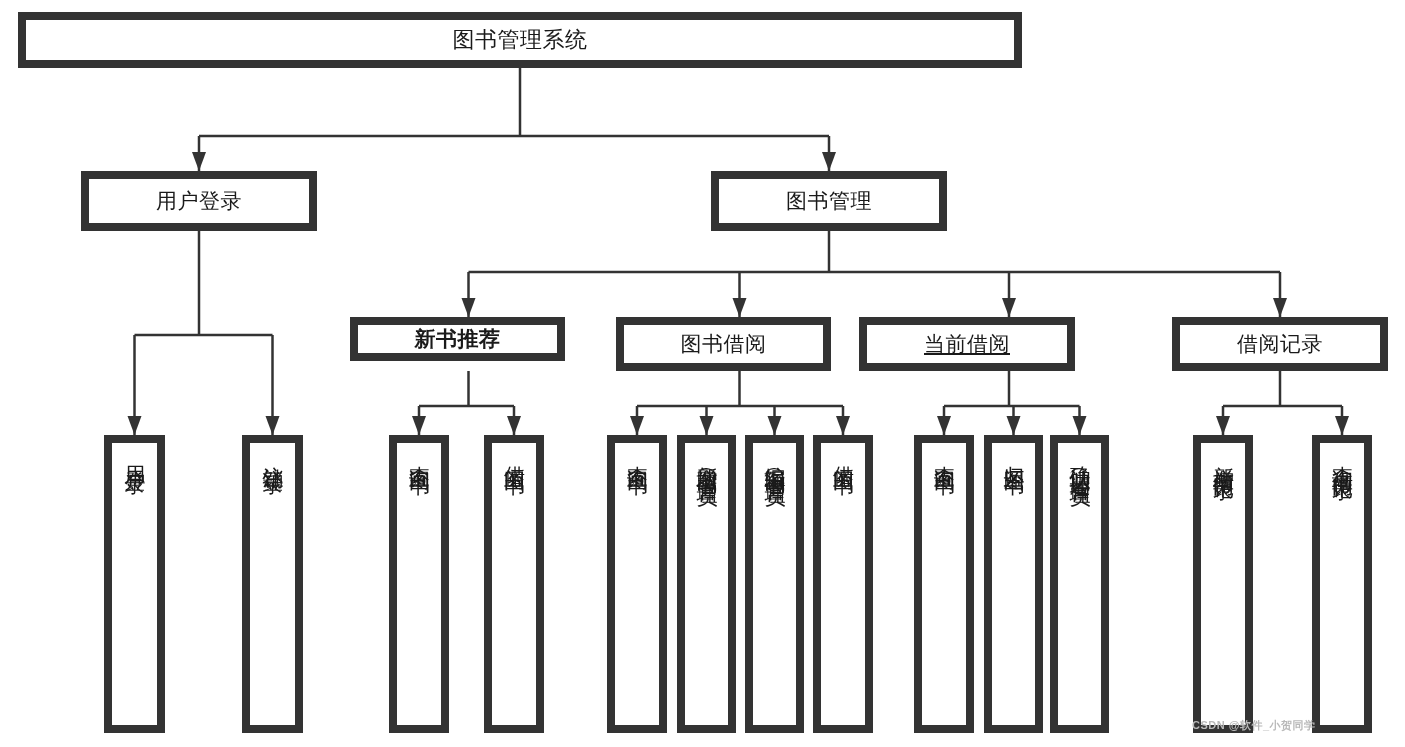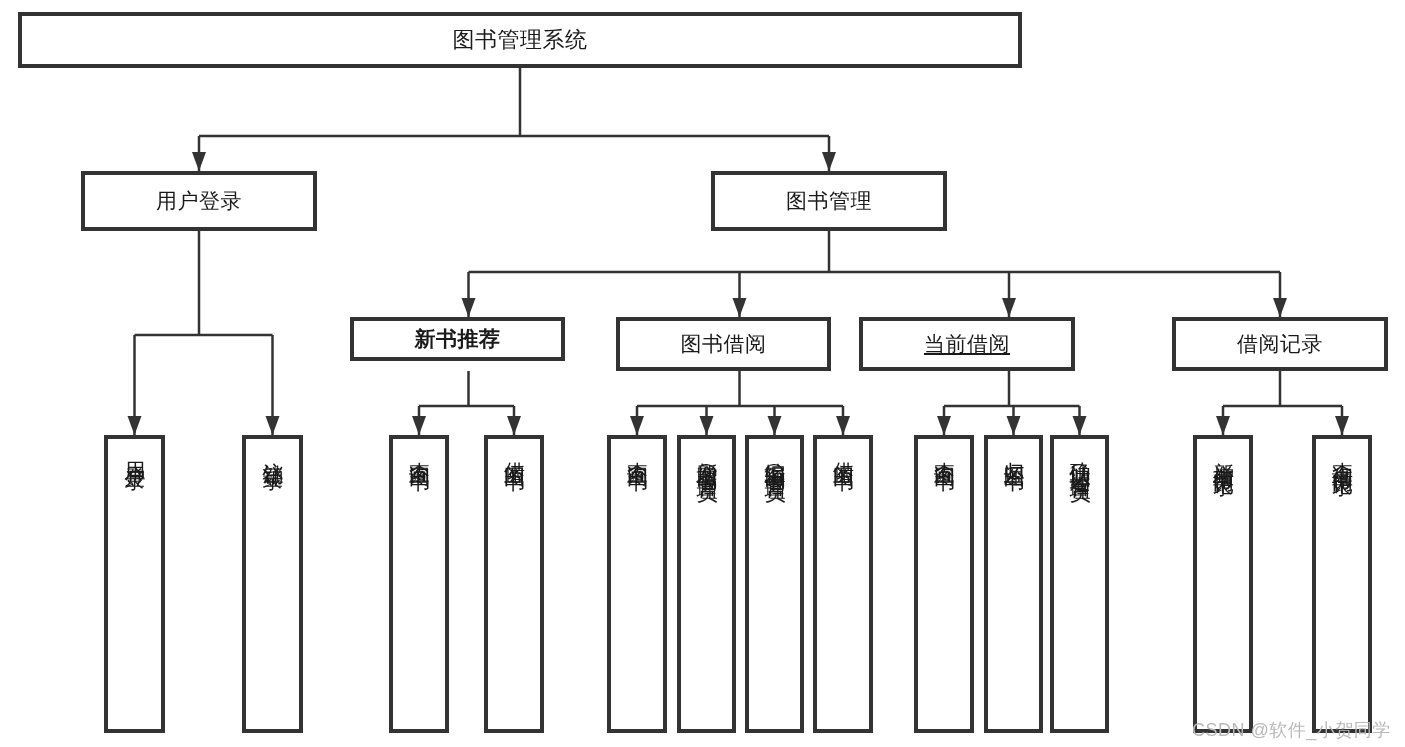--- a/index.html
+++ b/index.html
@@ -21,21 +21,21 @@
     position: absolute;
     left: 0;
     top: 0;
     width: 1405px;
     height: 747px;
     pointer-events: none;
   }
   .node {
     position: absolute;
     box-sizing: border-box;
-    border: 4px solid #000000;
+    border: 8px solid #000000;
     background: #ffffff;
     display: flex;
     align-items: center;
     justify-content: center;
     color: #1a1a1a;
   }
   .node-label {
     display: block;
     text-align: center;
     line-height: 1.18;
@@ -53,24 +53,25 @@
   .node.vertical .node-label {
     writing-mode: vertical-rl;
     text-orientation: upright;
     font-size: 21px;
     letter-spacing: 3px;
     margin: 0 auto;
   }
   .node.root .node-label { font-size: 22px; }
   .watermark {
     position: absolute;
-    font-size: 18px;
+    font-size: 11px;
     color: #b9b9b9;
     white-space: nowrap;
     letter-spacing: 0.5px;
+    font-weight: bold;
   }
 </style>
 </head>
 <body>
 
 <div id="canvas">
   <svg id="wires" viewBox="0 0 1405 747" width="1405" height="747">
       <line x1="520" y1="68" x2="520" y2="136" stroke="#333333" stroke-width="2.5"></line>
       <line x1="199" y1="136" x2="829" y2="136" stroke="#333333" stroke-width="2.5"></line>
       <line x1="199" y1="136" x2="199" y2="171" stroke="#333333" stroke-width="2.5"></line>

